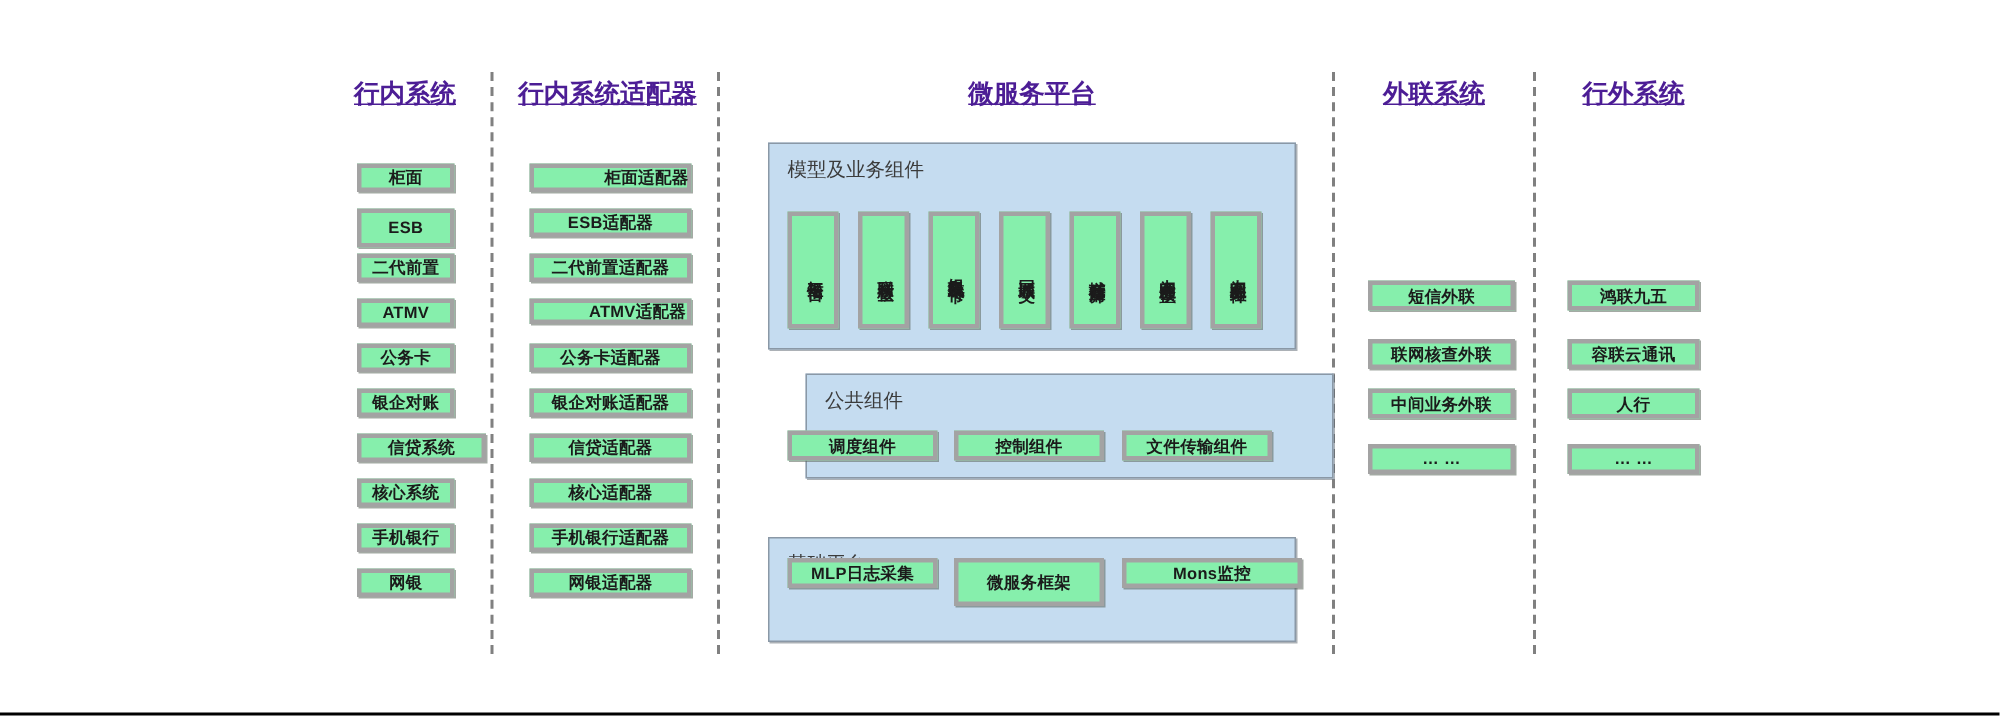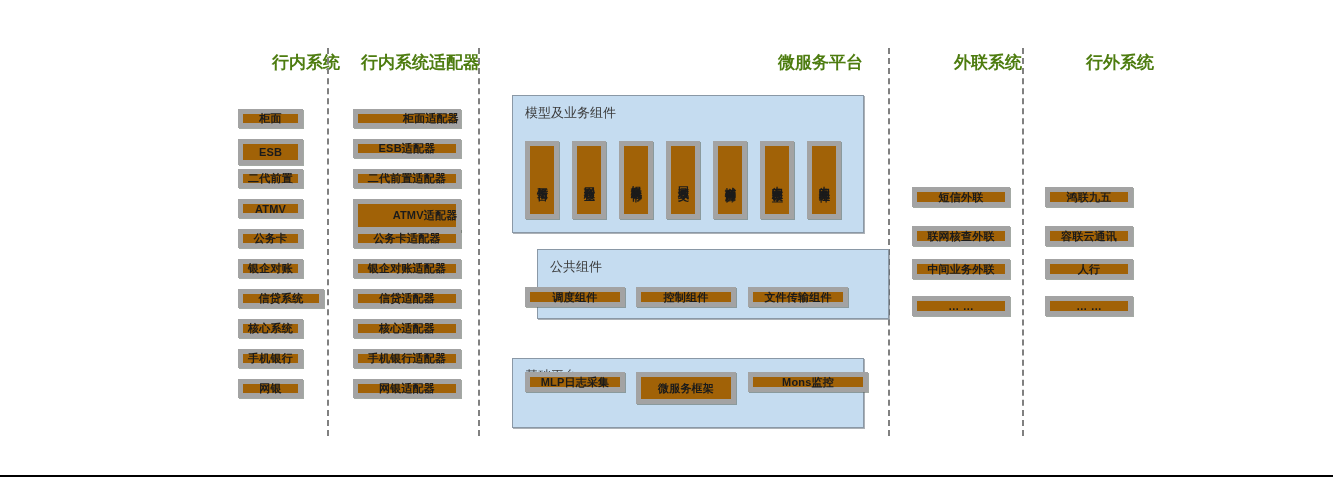--- a/index.html
+++ b/index.html
@@ -19,36 +19,37 @@
     left: 0; top: 0;
     width: 1333px;
     height: 483px;
   }
   .abs { position: absolute; box-sizing: border-box; }
 
   
   .col-title {
     font-size: 17px;
     font-weight: bold;
-    color: #4d7c0f;
-    text-align: right;
+    color: #4c1d95;
+    text-align: center;
     line-height: 22px;
     white-space: nowrap;
+    text-decoration: underline;
   }
 
   
   .vsep {
     width: 0;
     border-left: 2px dashed #808080;
   }
 
   
   .gbox {
-    background: #a16207;
-    border: 5px solid #a3a3a3;
+    background: #86efac;
+    border: 3px solid #a3a3a3;
     box-shadow: 1px 1px 0 0 rgba(90,100,90,0.55);
     color: #1b1b1b;
     font-size: 11px;
     font-weight: bold;
     display: flex;
     align-items: center;
     justify-content: center;
     text-align: center;
     letter-spacing: 0.2px;
     white-space: nowrap;
@@ -113,21 +114,21 @@
   <div class="abs gbox" style="left:238px; top:229px; width:65px; height:19px;">公务卡</div>
   <div class="abs gbox" style="left:238px; top:259px; width:65px; height:19px;">银企对账</div>
   <div class="abs gbox" style="left:238px; top:289px; width:86px; height:19px;">信贷系统</div>
   <div class="abs gbox" style="left:238px; top:319px; width:65px; height:19px;">核心系统</div>
   <div class="abs gbox" style="left:238px; top:349px; width:65px; height:19px;">手机银行</div>
   <div class="abs gbox" style="left:238px; top:379px; width:65px; height:19px;">网银</div>
 
   <div class="abs gbox" style="left:353px; top:109px; width:108px; height:19px;padding-left:48px;">柜面适配器</div>
   <div class="abs gbox" style="left:353px; top:139px; width:108px; height:19px;">ESB适配器</div>
   <div class="abs gbox" style="left:353px; top:169px; width:108px; height:19px;">二代前置适配器</div>
-  <div class="abs gbox" style="left:353px; top:199px; width:108px; height:33px;padding-left:36px;">ATMV适配器</div>
+  <div class="abs gbox" style="left:353px; top:199px; width:108px; height:17px;padding-left:36px;">ATMV适配器</div>
   <div class="abs gbox" style="left:353px; top:229px; width:108px; height:19px;">公务卡适配器</div>
   <div class="abs gbox" style="left:353px; top:259px; width:108px; height:19px;">银企对账适配器</div>
   <div class="abs gbox" style="left:353px; top:289px; width:108px; height:19px;">信贷适配器</div>
   <div class="abs gbox" style="left:353px; top:319px; width:108px; height:19px;">核心适配器</div>
   <div class="abs gbox" style="left:353px; top:349px; width:108px; height:19px;">手机银行适配器</div>
   <div class="abs gbox" style="left:353px; top:379px; width:108px; height:19px;">网银适配器</div>
 
   <div class="abs bpanel" style="left:512px; top:95px; width:352px; height:138px;">
     <div class="panel-label">模型及业务组件</div>
   </div>

